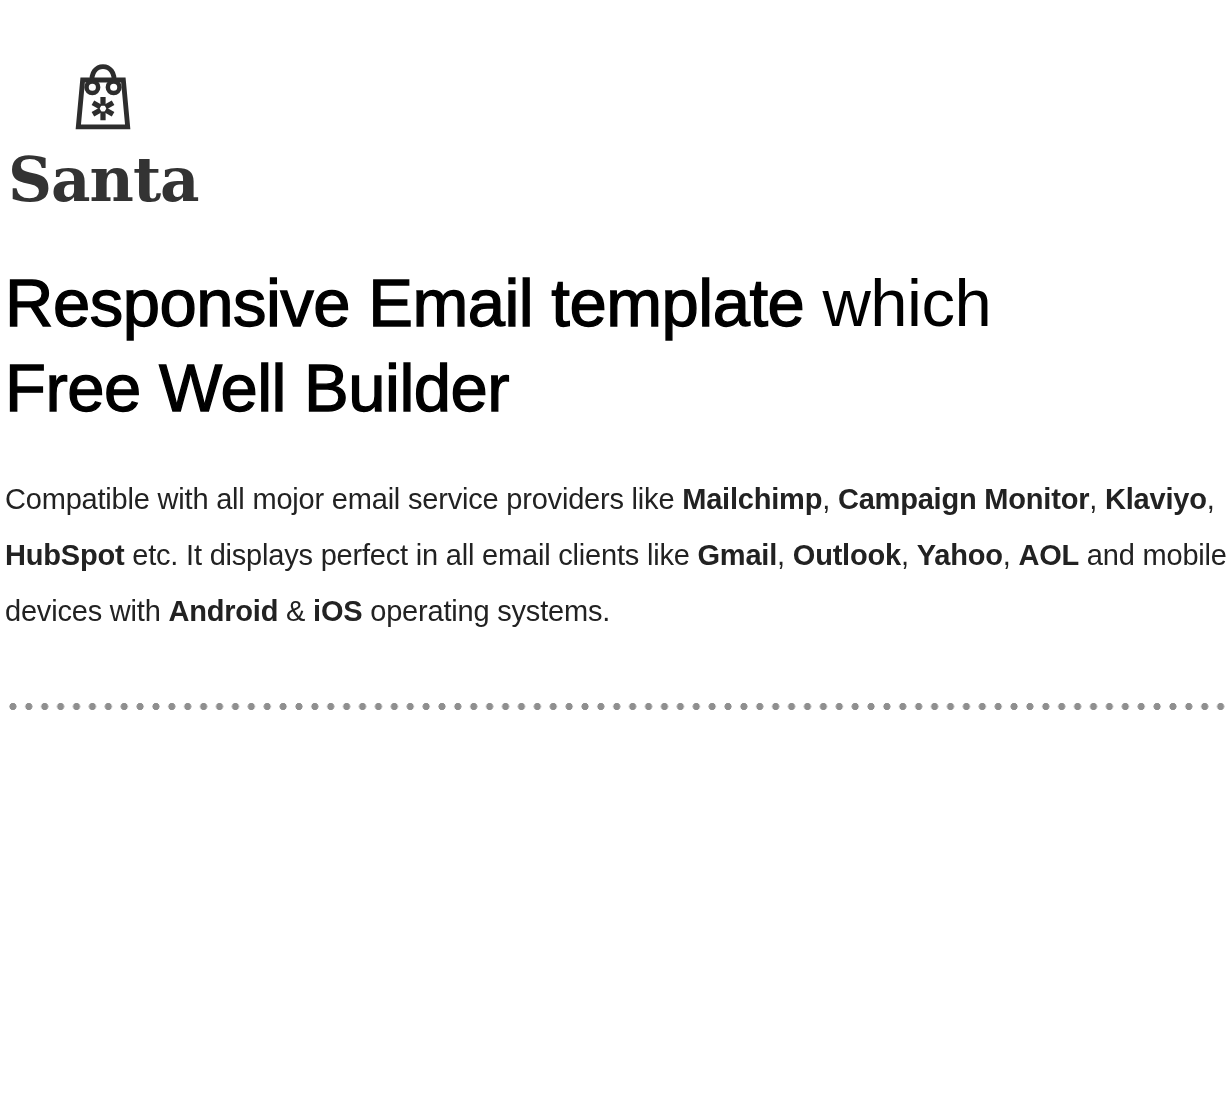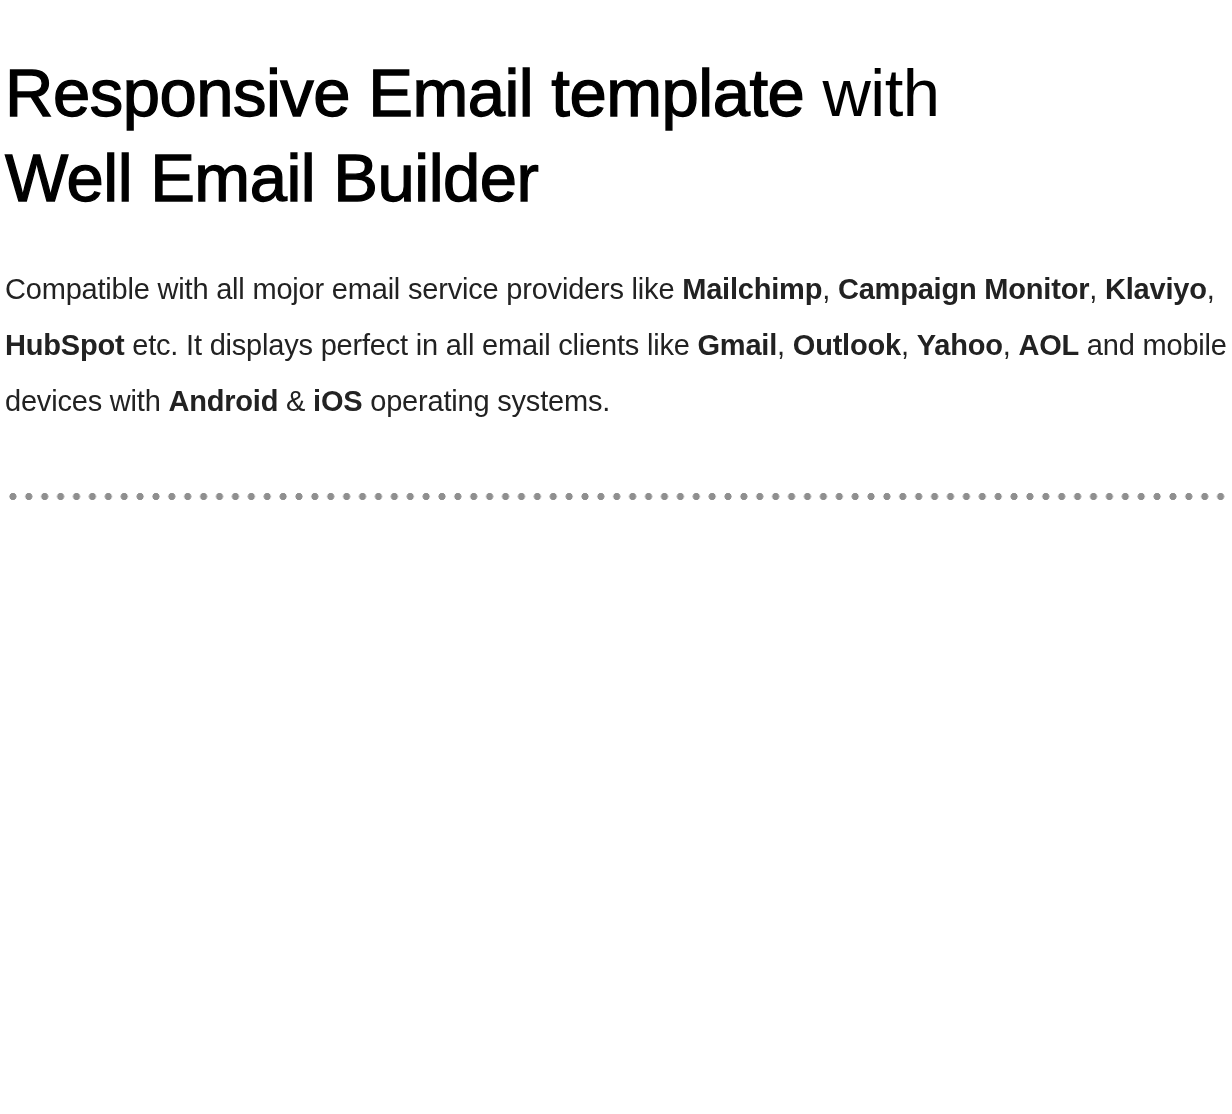--- a/index.html
+++ b/index.html
@@ -77,22 +77,38 @@
     background-size:15.9px 7px;
     background-repeat:repeat-x;
     background-position:left center;
   }
 </style>
 </head>
 <body>
 
 <div class="page">
 
+  <div class="logo-block">
+    <span class="logo-icon">
+      <svg viewBox="0 0 64 78" width="62" height="76" fill="none">
+        <path d="M21 28 C 17 5, 47 5, 43 28" stroke-width="5" fill="none"></path>
+        <path d="M11 24.5 H53 L57.5 73 H6.5 Z" stroke-width="5" fill="none" stroke-linejoin="miter"></path>
+        <circle cx="21" cy="32" r="6" stroke-width="4.6" fill="#ffffff"></circle>
+        <circle cx="43" cy="32" r="6" stroke-width="4.6" fill="#ffffff"></circle>
+        <g stroke-width="5.4" stroke-dasharray="9 6 9">
+          <line x1="32" y1="42" x2="32" y2="66"></line>
+          <line x1="21.6" y1="48" x2="42.4" y2="60"></line>
+          <line x1="21.6" y1="60" x2="42.4" y2="48"></line>
+        </g>
+      </svg>
+    </span>
+    <div class="brand-name">Santa</div>
+  </div>
 
-  <h1 class="page-title"><span class="hw-black">Responsive Email template</span><span class="hw-reg"> </span><span class="hw-reg">with</span><br><span class="hw-black">Well Email Builder</span></h1>
+  <h1 class="page-title"><span class="hw-black">Responsive Email template</span><span class="hw-reg"> </span><span class="hw-reg">which</span><br><span class="hw-black">Free Well Builder</span></h1>
 
   <div class="intro">
     <p class="intro-paragraph"><span>Compatible with all mojor email service providers like </span><span class="seg-b">Mailchimp</span><span>, </span><span class="seg-b">Campaign Monitor</span><span>, </span><span class="seg-b">Klaviyo</span><span>, </span><span class="seg-b">HubSpot</span><span> etc. It displays perfect in all email clients like </span><span class="seg-b">Gmail</span><span>, </span><span class="seg-b">Outlook</span><span>, </span><span class="seg-b">Yahoo</span><span>, </span><span class="seg-b">AOL</span><span> and mobile devices with </span><span class="seg-b">Android</span><span> &amp; </span><span class="seg-b">iOS</span><span> operating systems.</span></p>
   </div>
 
   <div class="dotted-divider"></div>
 
 </div>
 
 </body></html>

